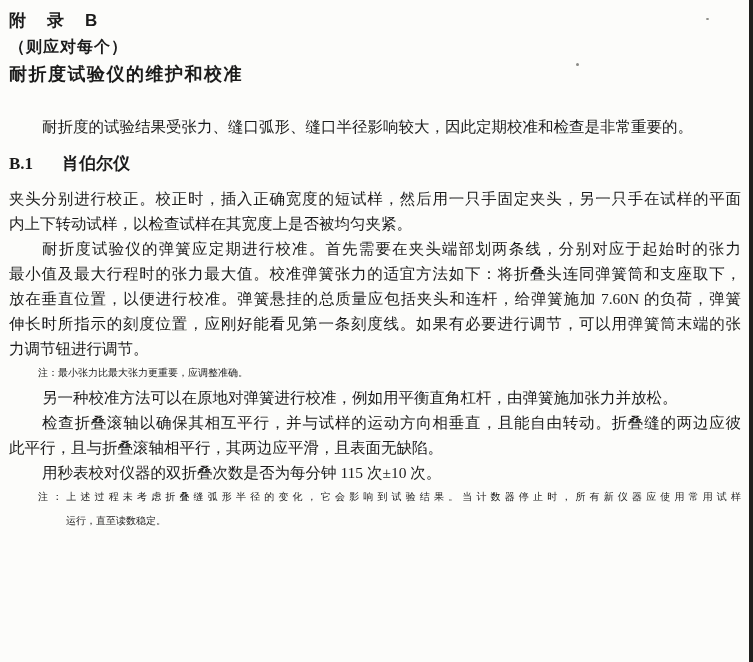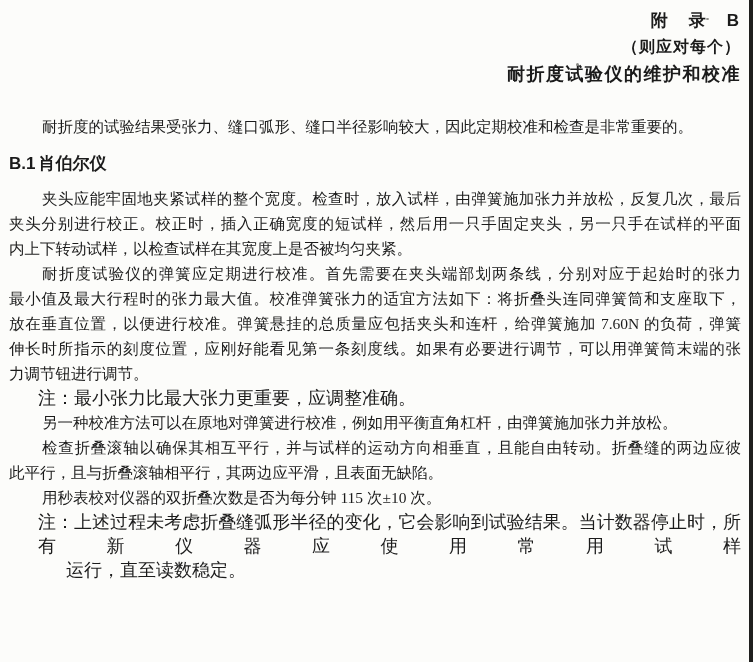--- a/index.html
+++ b/index.html
@@ -8,54 +8,54 @@
     width:753px;height:662px;
     background:#fcfcfa;
     overflow:hidden;
     color:#1b1b1b;
     box-sizing:border-box;
   }
   .content{padding:8px 12px 0 9px;}
 
   
   .hline{
-    text-align:right;
+    text-align:left;
     font-family:"Liberation Sans","DejaVu Sans",sans-serif;
     font-weight:bold;
   }
   .h-appendix{font-size:17px;line-height:26px;letter-spacing:2px;}
   .h-type{font-size:16px;line-height:26px;letter-spacing:1px;}
   .h-title{font-size:18px;line-height:28px;letter-spacing:1.5px;}
 
   
   .serif{font-family:"Liberation Serif","DejaVu Serif",serif;}
   .intro{
     margin-top:26px;
     font-size:15.5px;line-height:25px;
     text-indent:33px;
   }
   .sec{
     margin:12px 0 9px 0;
     font-family:"Liberation Sans","DejaVu Sans",sans-serif;
     font-weight:bold;
     font-size:17px;line-height:26px;
   }
-  .sec .num{margin-right:3px;}
+  .sec .num{margin-right:29px;font-family:Liberation Serif, serif;}
 
   .blocks{margin-top:3px;}
   .blocks .line{
     font-size:15.5px;line-height:25px;
     white-space:normal;
   }
   .para .line.first{text-indent:33px;}
   
   .line.fill{text-align:justify;text-align-last:justify;text-justify:inter-character;}
 
   .note .line{
-    font-size:18px;line-height:24px;
+    font-size:10px;line-height:24px;
     padding-left:29px;
   }
   .note .line.cont{padding-left:57px;}
 
   
   .scan-bar{position:absolute;top:0;right:0;width:4px;height:662px;}
   .speck{position:absolute;border-radius:50%;background:#8a8a86;}
   .speck1{left:706px;top:18px;width:3px;height:2px;}
   .speck2{left:576px;top:63px;width:3px;height:3px;}
 </style>
@@ -70,21 +70,20 @@
     <div class="hline h-title">耐折度试验仪的维护和校准</div>
 
     <div class="intro serif">耐折度的试验结果受张力、缝口弧形、缝口半径影响较大，因此定期校准和检查是非常重要的。</div>
 
     <div class="sec">
       <span class="num">B.1</span><span>肖伯尔仪</span>
     </div>
 
     <div class="blocks serif" id="blocks">
         <div class="para">
-          <div class="line first fill">夹头应能牢固地夹紧试样的整个宽度。检查时，放入试样，由弹簧施加张力并放松，反复几次，最后</div>
           <div class="line fill">夹头分别进行校正。校正时，插入正确宽度的短试样，然后用一只手固定夹头，另一只手在试样的平面</div>
           <div class="line">内上下转动试样，以检查试样在其宽度上是否被均匀夹紧。</div>
         </div>
         <div class="para">
           <div class="line first fill">耐折度试验仪的弹簧应定期进行校准。首先需要在夹头端部划两条线，分别对应于起始时的张力</div>
           <div class="line fill">最小值及最大行程时的张力最大值。校准弹簧张力的适宜方法如下：将折叠头连同弹簧筒和支座取下，</div>
           <div class="line fill">放在垂直位置，以便进行校准。弹簧悬挂的总质量应包括夹头和连杆，给弹簧施加 7.60N 的负荷，弹簧</div>
           <div class="line fill">伸长时所指示的刻度位置，应刚好能看见第一条刻度线。如果有必要进行调节，可以用弹簧筒末端的张</div>
           <div class="line">力调节钮进行调节。</div>
         </div>

